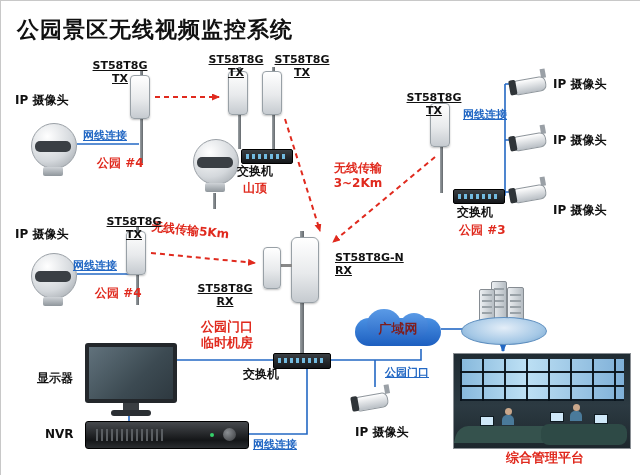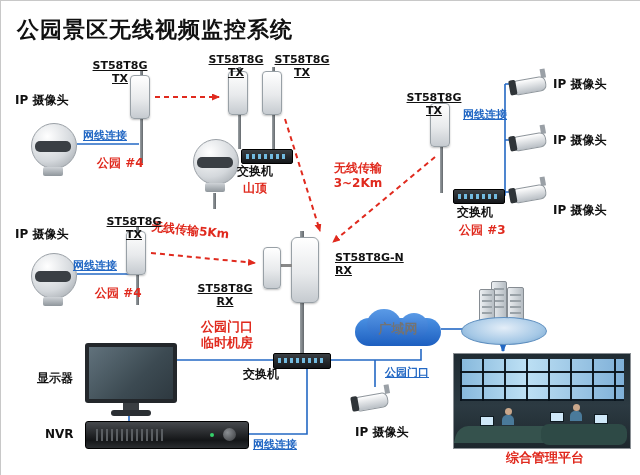--- a/index.html
+++ b/index.html
@@ -54,21 +54,21 @@
        background:radial-gradient(circle at 35% 35%,#8a8e92,#37393c);}
   .nvr .led{position:absolute;right:34px;top:11px;width:4px;height:4px;border-radius:50%;background:#35d06a;}
   
   .cloud{position:absolute;z-index:2;display:flex;align-items:center;justify-content:center;}
   .cloud .cb{position:absolute;left:0;right:0;top:9px;bottom:3px;border-radius:16px;
        background:linear-gradient(#4a90e2,#1d5fc0);}
   .cloud .c1{position:absolute;left:12px;top:0;width:34px;height:30px;border-radius:50%;
        background:linear-gradient(#5a9ae6,#2a6ac8);}
   .cloud .c2{position:absolute;right:13px;top:4px;width:28px;height:26px;border-radius:50%;
        background:linear-gradient(#5a9ae6,#2a6ac8);}
-  .cloud .ct{position:relative;color:#737373;font-weight:700;font-size:13px;z-index:1;}
+  .cloud .ct{position:relative;color:#7f1d1d;font-weight:700;font-size:13px;z-index:1;}
   
   .platform{position:absolute;z-index:2;border-radius:50%;border:1px solid #5f8fbf;
        background:radial-gradient(ellipse at 50% 38%,#e4eef8,#a5c8e6 62%,#6fa0cc);}
   .server{position:absolute;z-index:2;background:linear-gradient(90deg,#eceff2,#b6bdc3);
        border:1px solid #868c92;border-radius:2px;}
   .server::after{content:"";position:absolute;left:2px;right:2px;top:3px;height:58%;
        background:repeating-linear-gradient(0deg,#9aa2a8 0 2px,transparent 2px 6px);}
   
   .photo{position:absolute;z-index:2;background:linear-gradient(#202c33,#2c3a42 55%,#1d272d);
        border:1px solid #8a8f94;overflow:hidden;}

